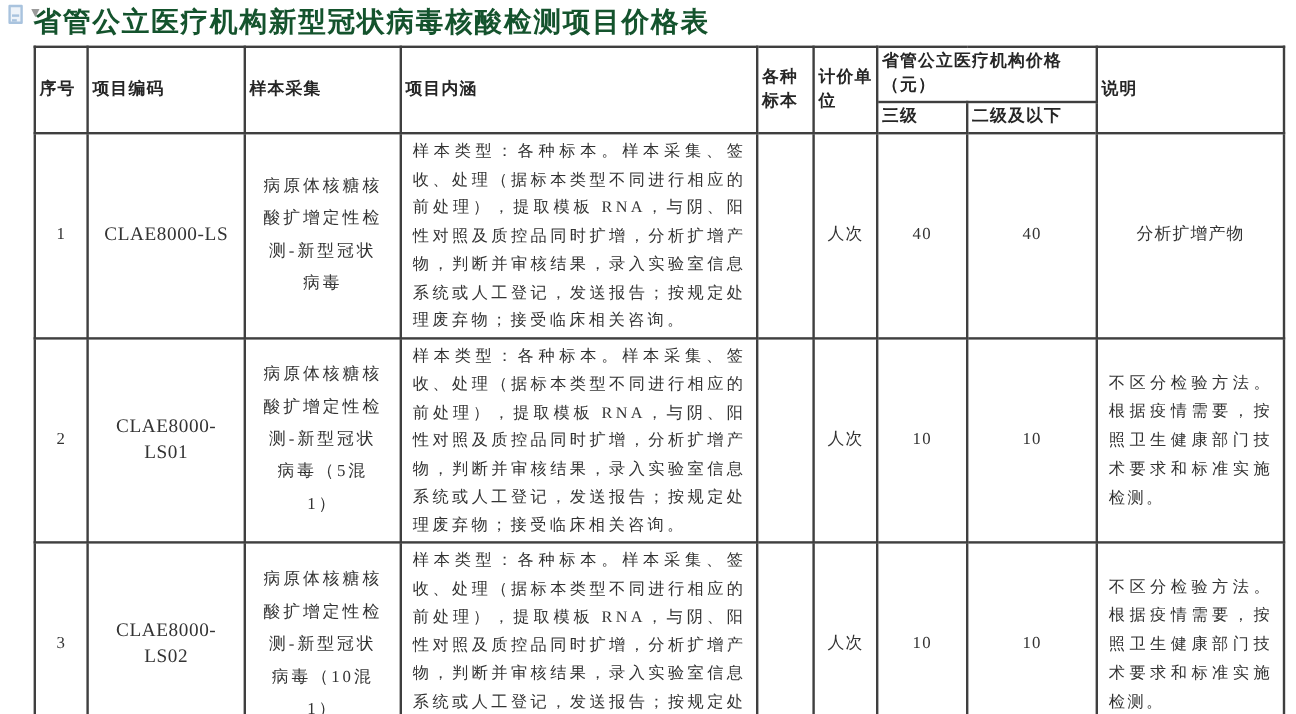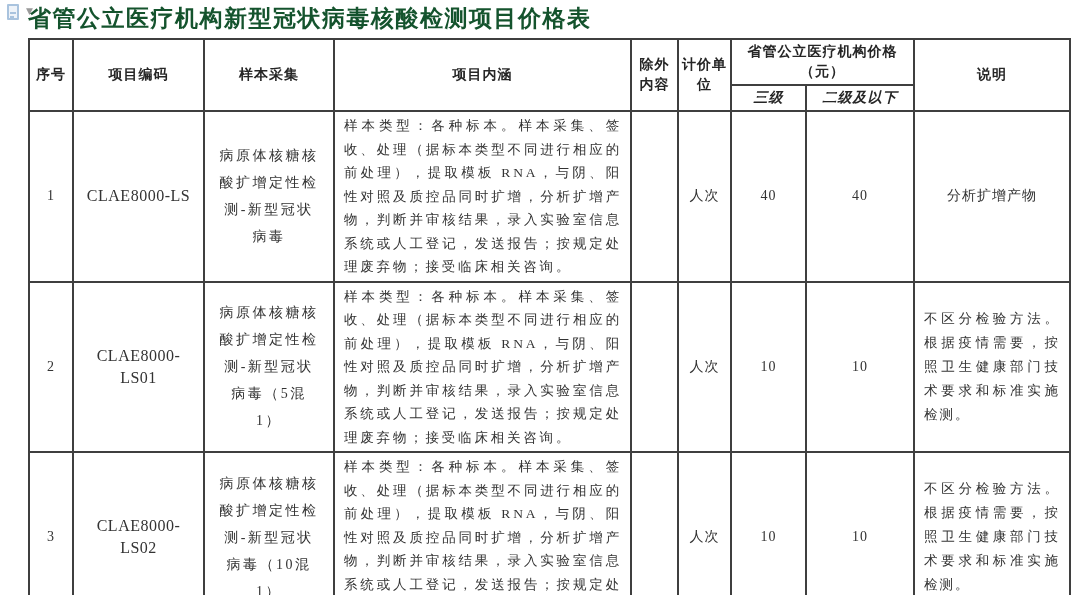--- a/index.html
+++ b/index.html
@@ -44,25 +44,25 @@
     width: 1041px;
     border-collapse: collapse; table-layout: fixed;
   }
   .price-table th, .price-table td {
     border: 2px solid #3f3f3f;
     vertical-align: middle;
     overflow: hidden;
   }
   .price-table th {
     font-size: 14px; font-weight: bold; color: #262626;
-    text-align: center; letter-spacing: 1px; line-height: 20px;
+    text-align: left; letter-spacing: 1px; line-height: 20px;
     padding: 2px 3px;
   }
   .hrow-top th { height: 46px; }
-  .hrow-sub th { height: 24px; font-style: italic; }
+  .hrow-sub th { height: 24px; }
 
   .price-table td {
     font-size: 14px; color: #333333;
     text-align: center; letter-spacing: 1px; line-height: 22px;
     padding: 3px 5px;
   }
   td.cell-code { font-size: 16px; letter-spacing: 0.5px; }
   td.cell-name { padding: 2px 14px; letter-spacing: 2.5px; line-height: 27px; }
   td.cell-content {
     text-align: justify; text-justify: inter-character;
@@ -105,21 +105,21 @@
       <col style="width:75px">
         <col style="width:108px">
         <col style="width:156px">
     </colgroup>
     <thead>
       <tr class="hrow-top">
         <th rowspan="2">序号</th>
         <th rowspan="2">项目编码</th>
         <th rowspan="2">样本采集</th>
         <th rowspan="2">项目内涵</th>
-        <th rowspan="2">除外内容</th>
+        <th rowspan="2">各种标本</th>
         <th rowspan="2">计价单位</th>
         <th colspan="2">省管公立医疗机构价格（元）</th>
         <th rowspan="2">说明</th>
       </tr>
       <tr class="hrow-sub">
         <th>三级</th>
         <th>二级及以下</th>
       </tr>
     </thead>
     <tbody>

